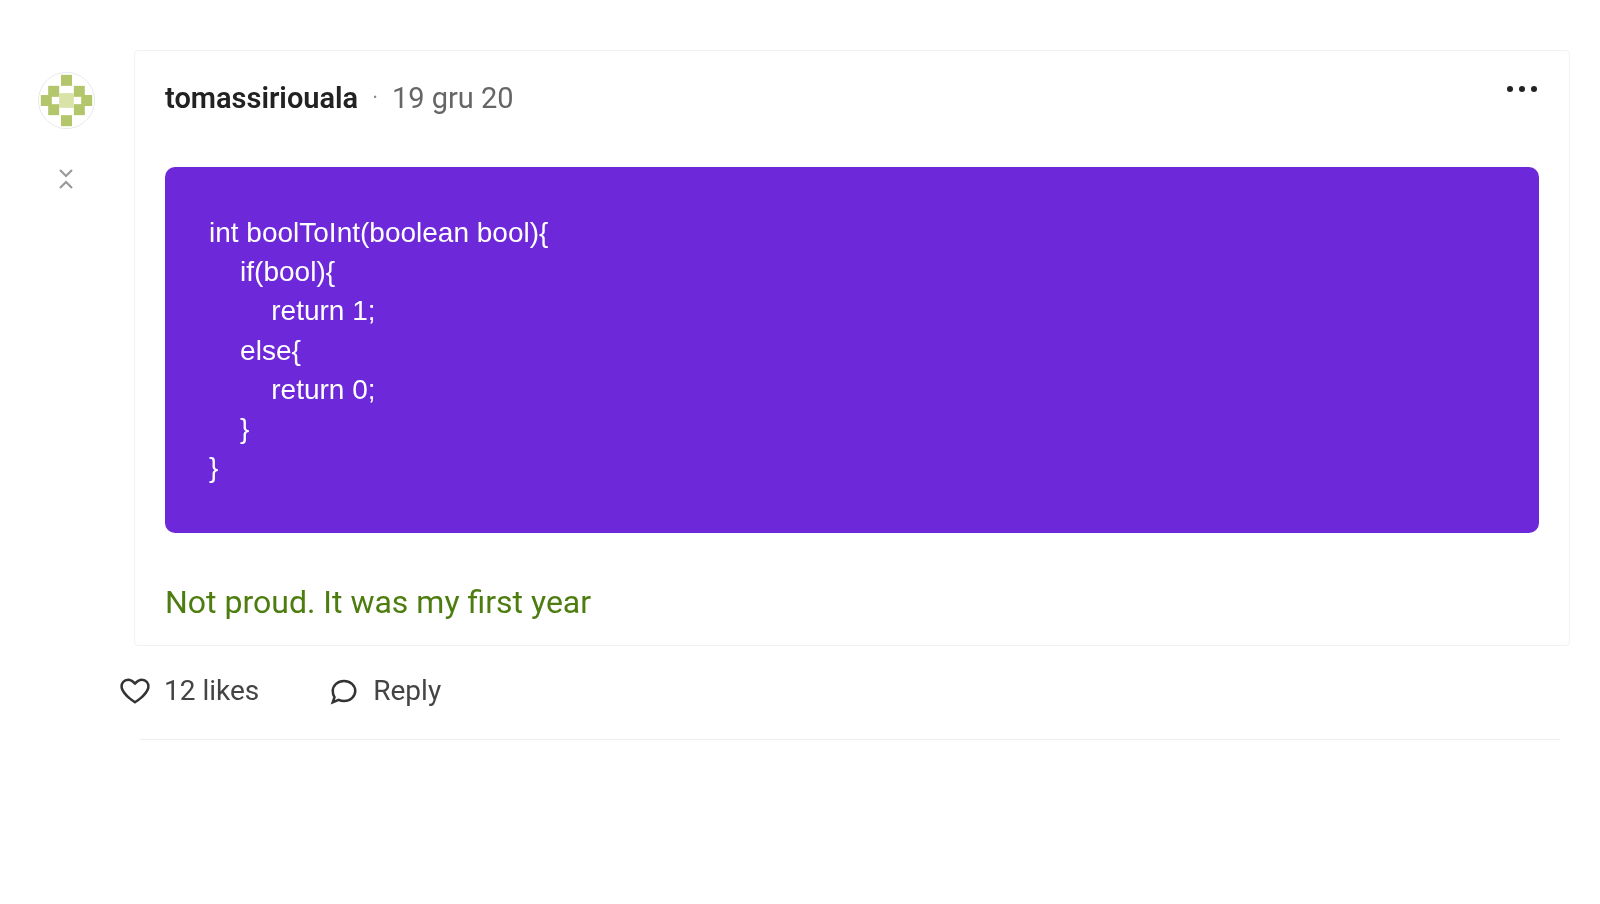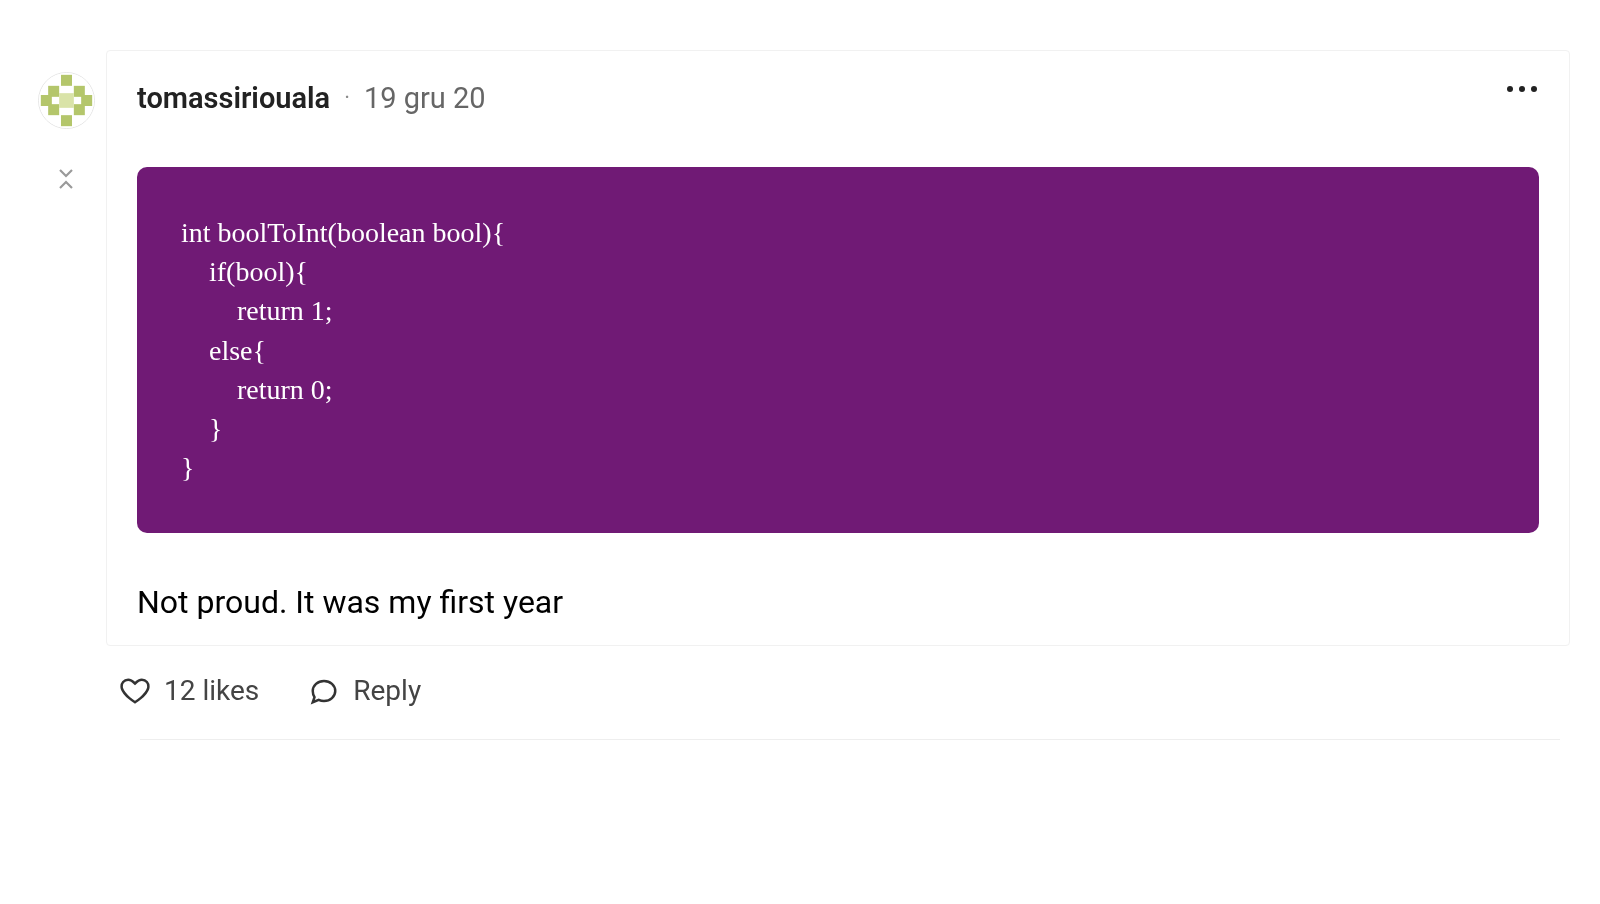--- a/index.html
+++ b/index.html
@@ -43,21 +43,21 @@
       flex-direction: column;
       align-items: center;
       line-height: 0.55;
     }
     .collapse-toggle svg { width: 20px; height: 12px; stroke: #9a9a9a; stroke-width: 2.2; fill: none; }
     .card {
       flex: 1;
       border: 1px solid #f1f1f1;
       border-radius: 4px;
       padding: 30px 30px 24px 30px;
-      margin-left: 4px;
+      margin-left: 32px;
       position: relative;
     }
     .header-row {
       display: flex;
       align-items: center;
       justify-content: space-between;
     }
     .header-left {
       display: flex;
       align-items: center;
@@ -92,40 +92,40 @@
       border-radius: 50%;
     }
     .body-text {
       margin-top: 36px;
       font-size: 32px;
       font-weight: 400;
       color: #1a1a1a;
     }
     .code-block {
       margin-top: 52px;
-      background: #701a75;
+      background: #6d28d9;
       color: #ffffff;
       border-radius: 10px;
       padding: 46px 44px 46px 44px;
-      font-family: Liberation Serif, serif;
+      font-family: Liberation Sans, sans-serif;
       font-size: 28px;
       line-height: 1.4;
       white-space: pre;
       overflow-x: auto;
     }
     .body-text-2 {
       margin-top: 50px;
       font-size: 32px;
       font-weight: 400;
-      color: #000000;
+      color: #4d7c0f;
     }
     .actions {
       display: flex;
       align-items: center;
-      gap: 50px;
+      gap: 70px;
       margin-top: 28px;
       margin-left: 120px;
       font-size: 28px;
       color: #444;
     }
     .action {
       display: flex;
       align-items: center;
       gap: 14px;
       cursor: pointer;

